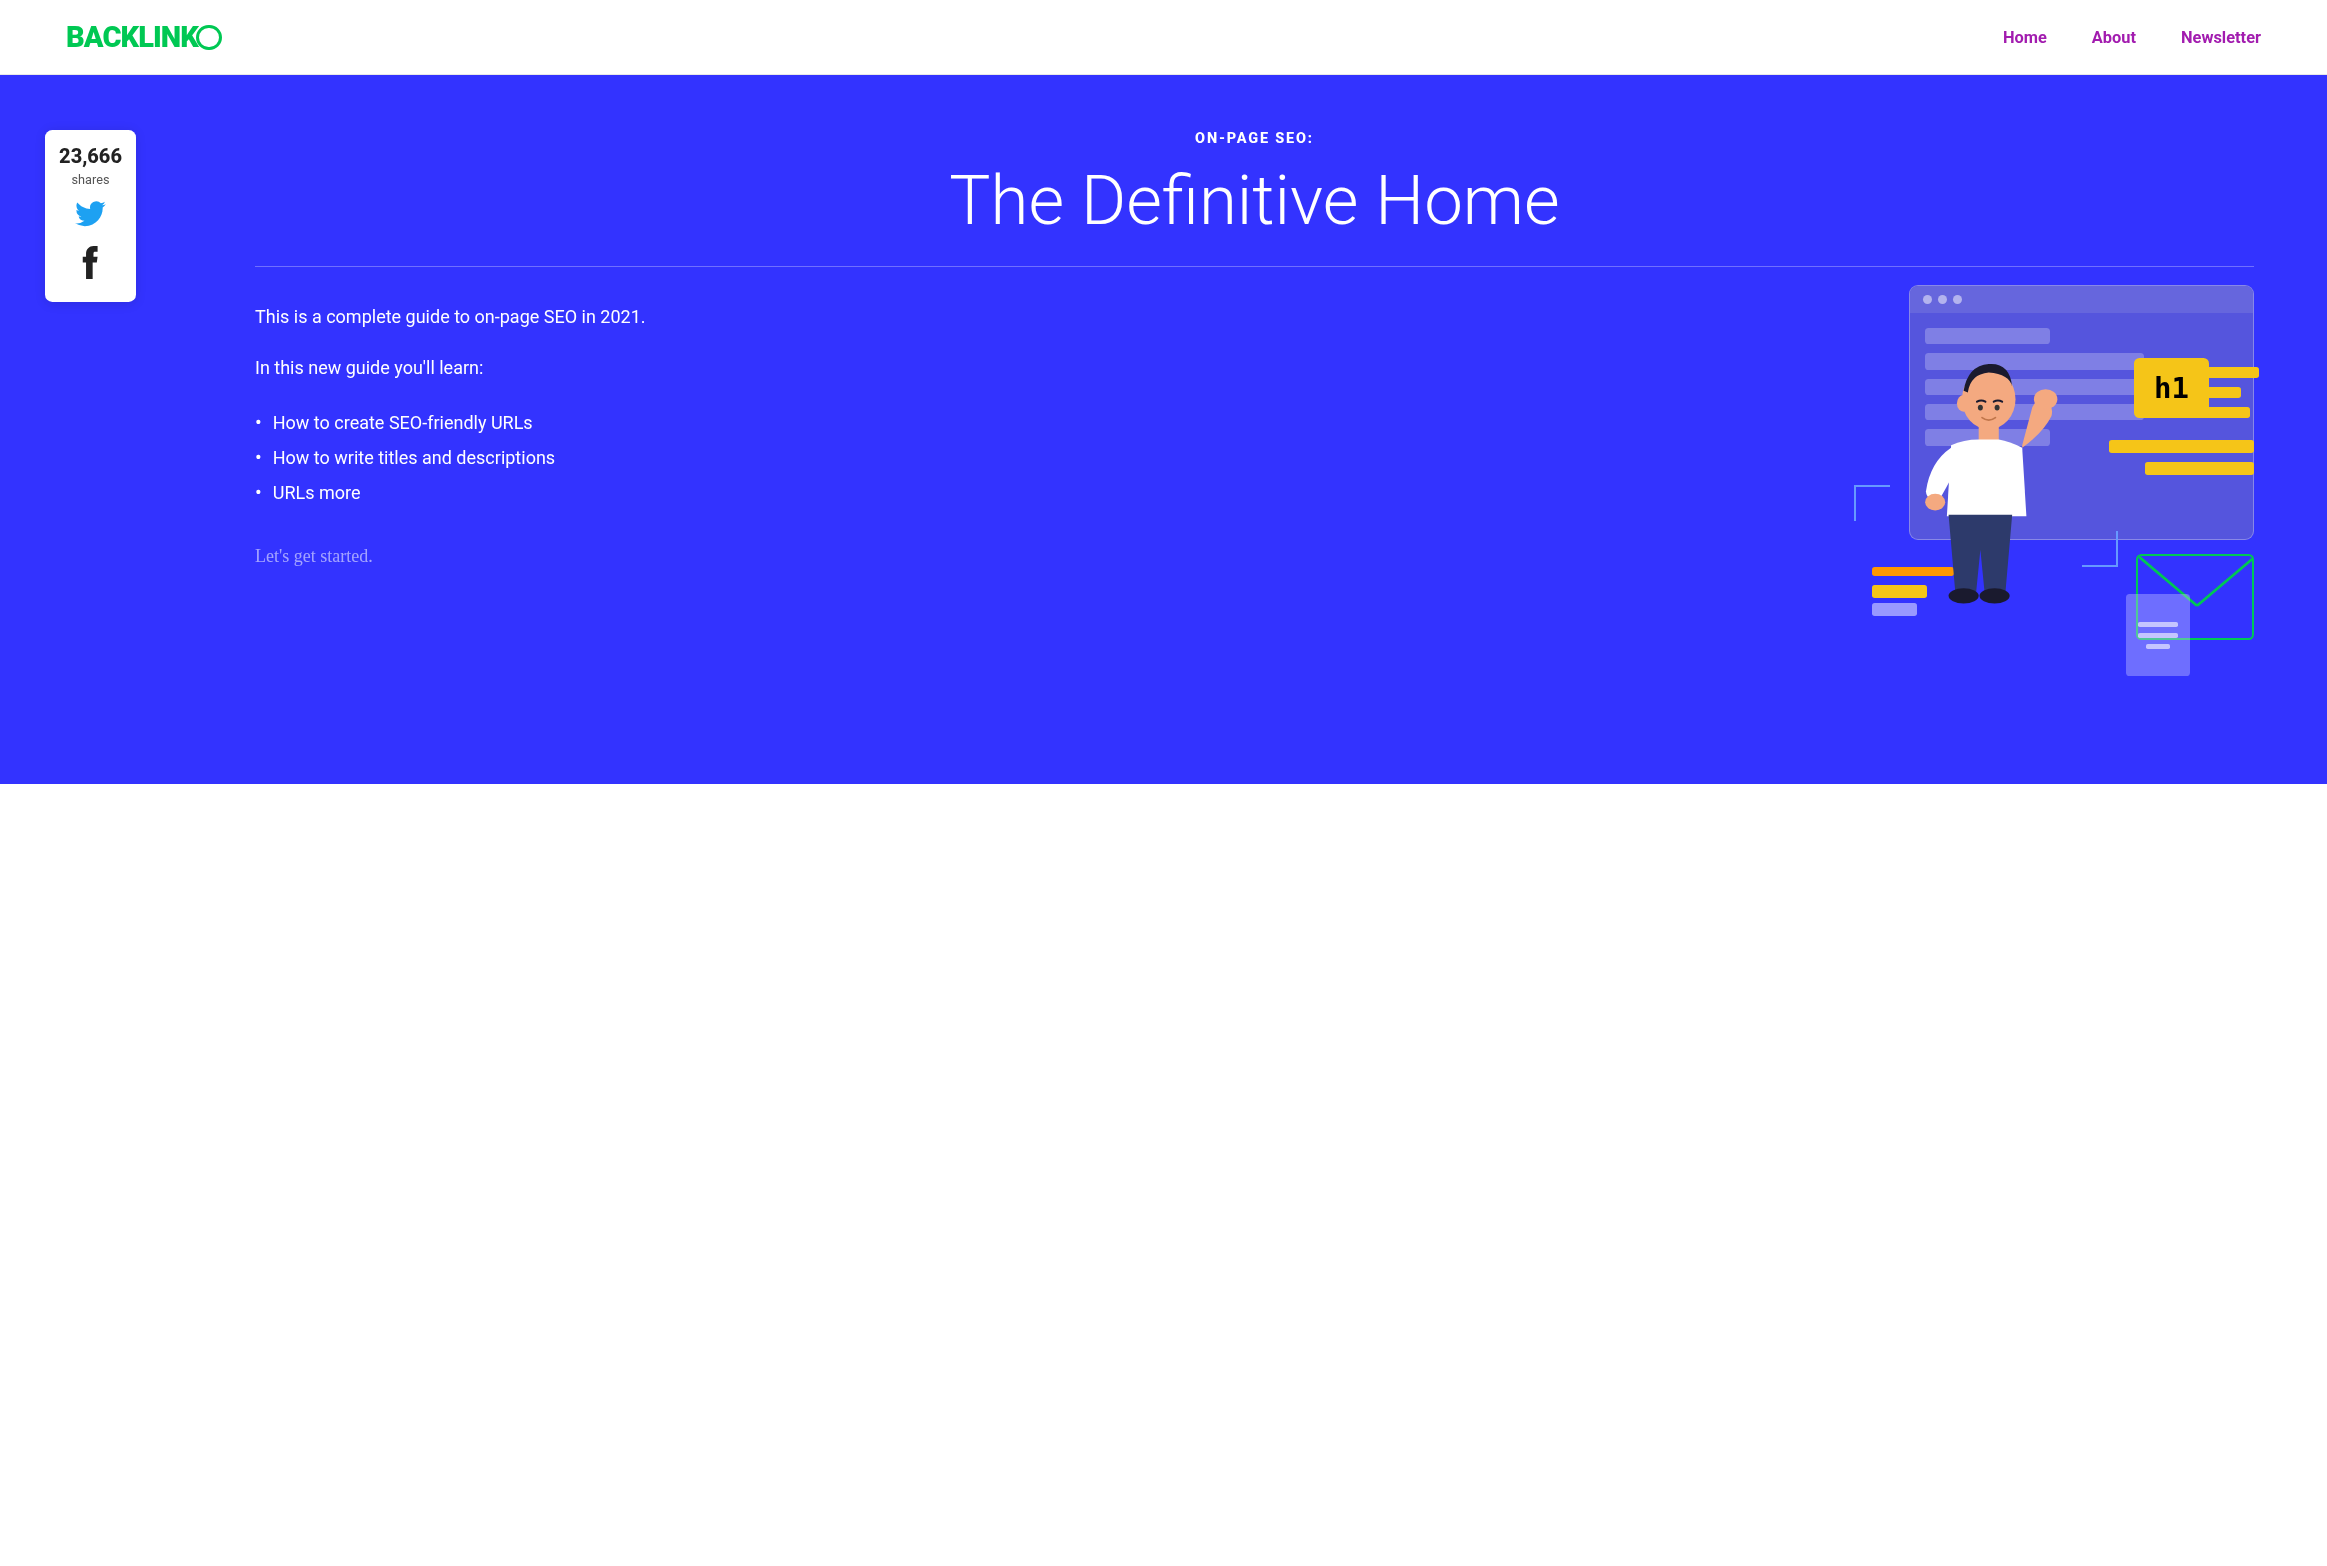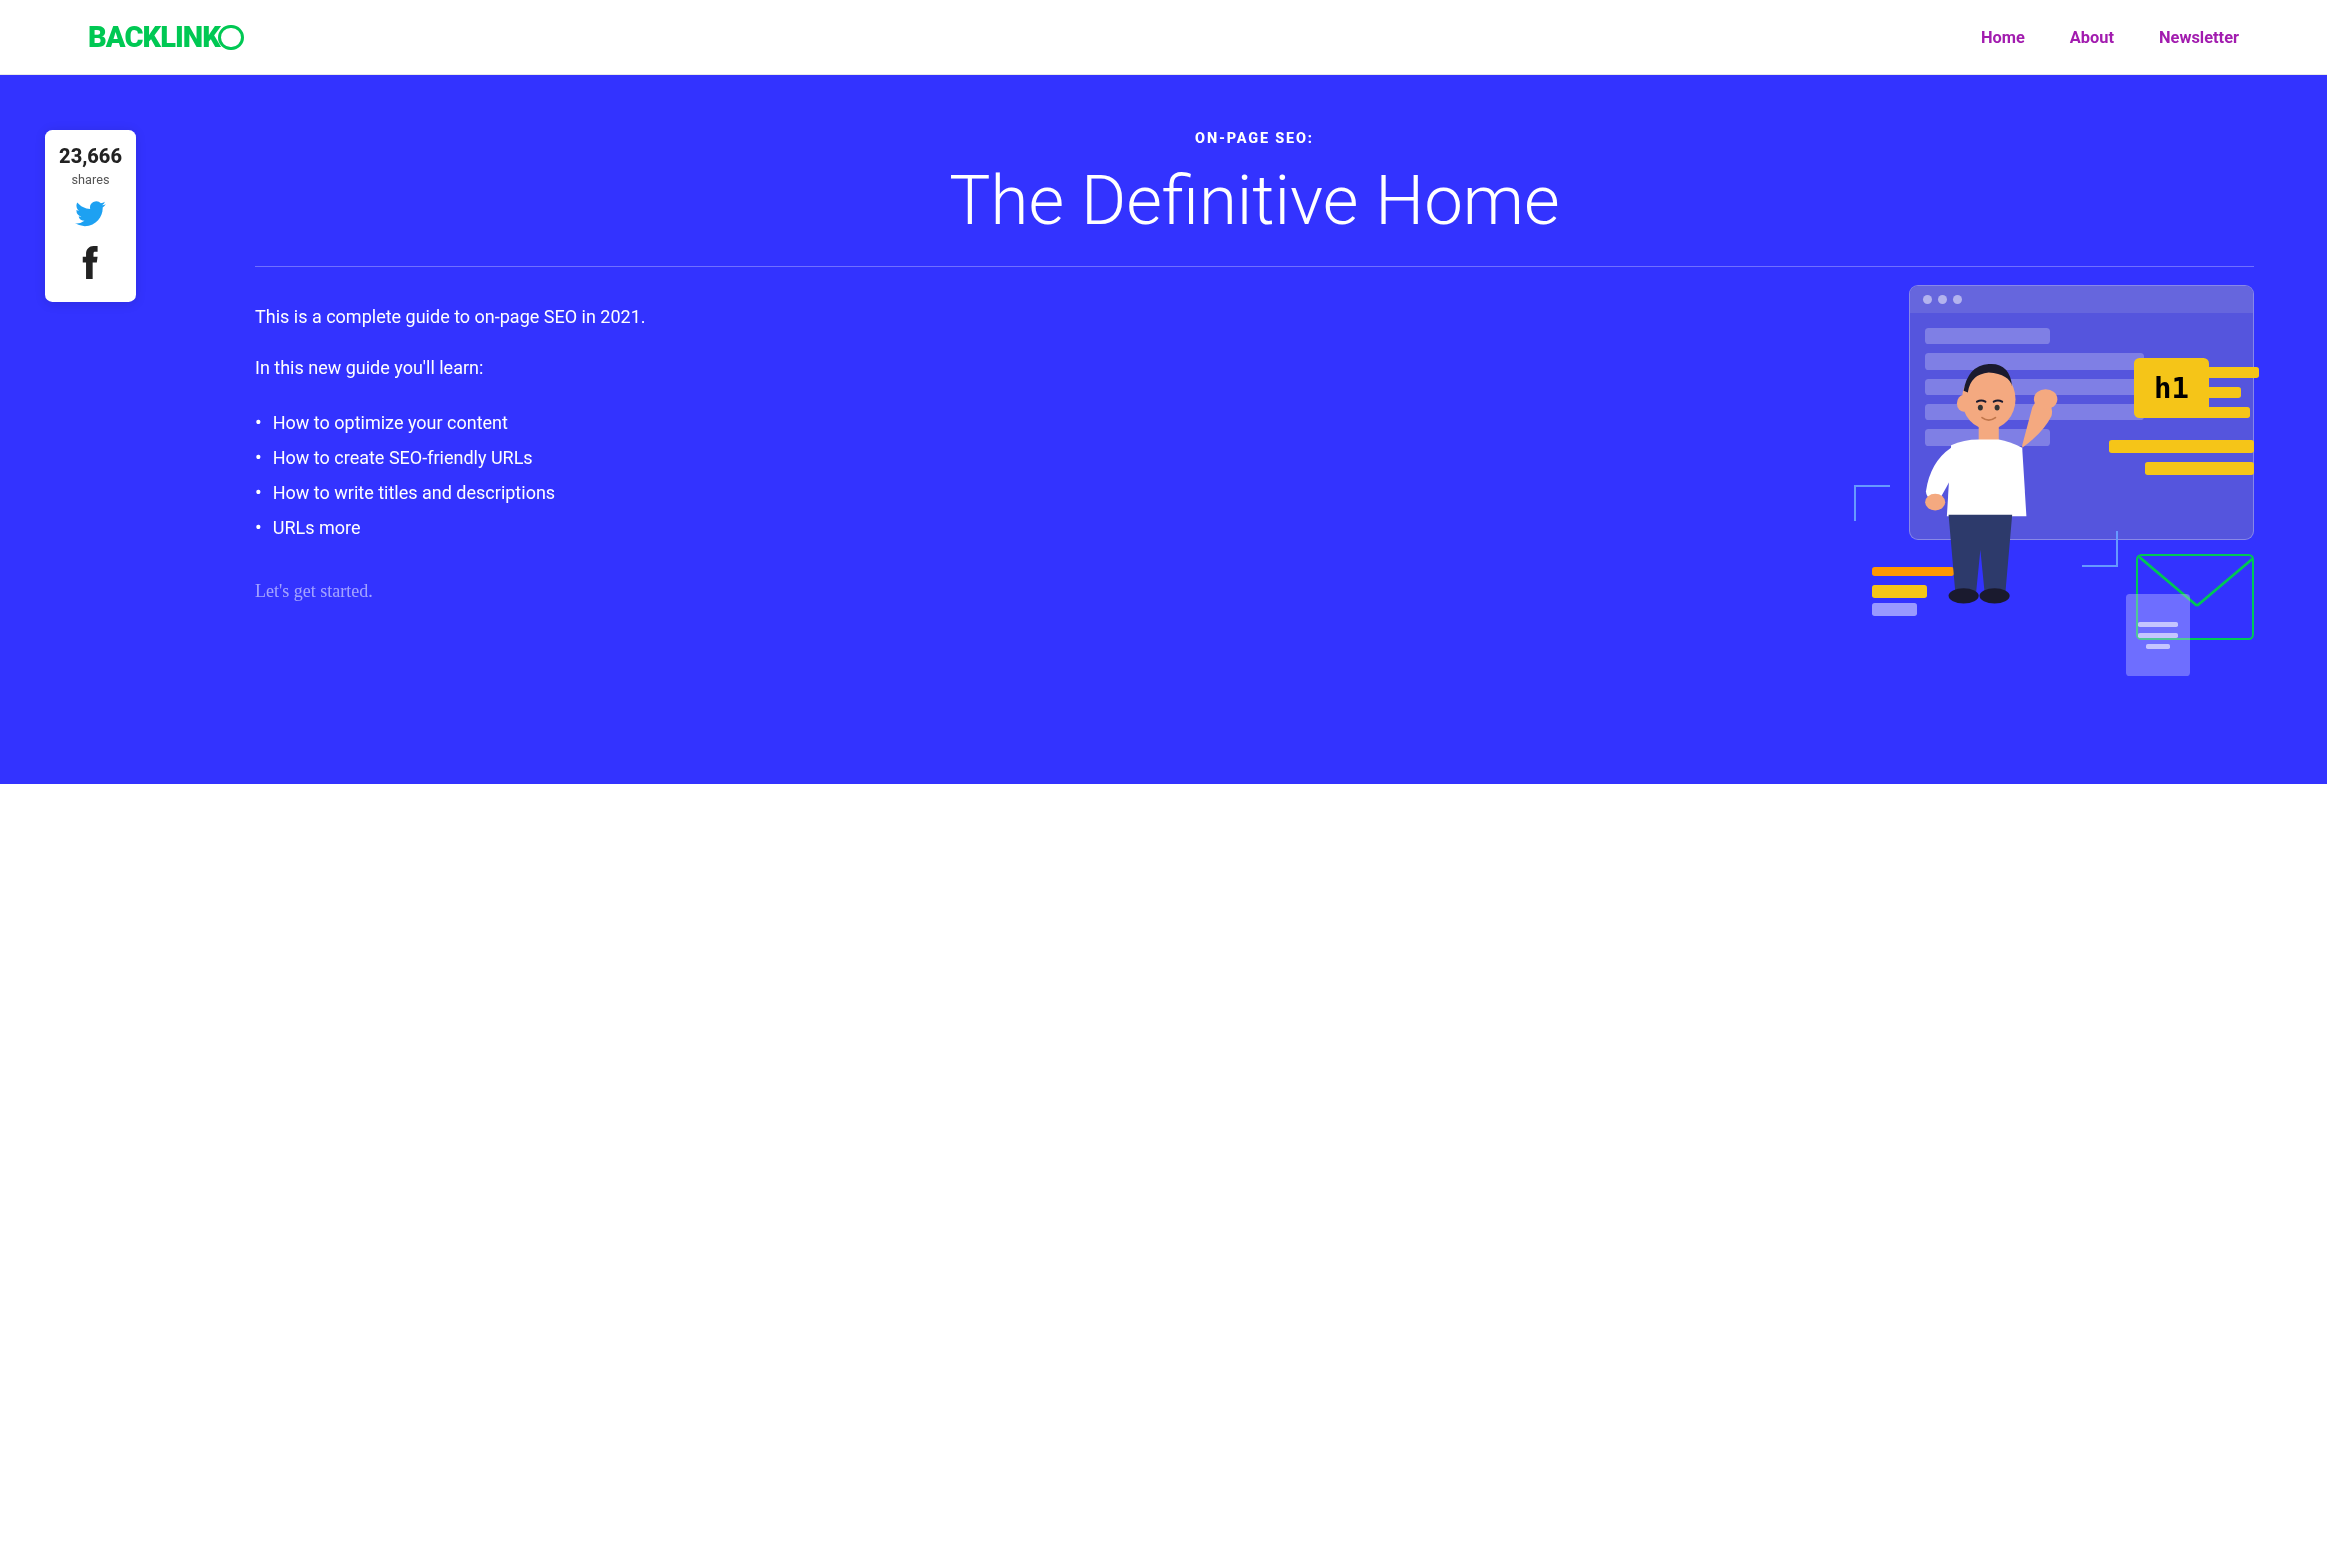--- a/index.html
+++ b/index.html
@@ -13,21 +13,21 @@
       background: #fff;
       overflow-x: hidden;
     }
 
     
     .header {
       background: #fff;
       display: flex;
       align-items: center;
       justify-content: space-between;
-      padding: 20px 88px;
+      padding: 20px 66px;
       border-bottom: 0.9px solid #e8e8e8;
     }
 
     .logo {
       font-size: 29px;
       font-weight: 900;
       color: #00c853;
       letter-spacing: -0.9px;
       text-transform: uppercase;
     }
@@ -362,23 +362,20 @@
 
   <hr class="hero-divider">
 
   <div class="hero-content">
 
     <div class="hero-text">
       <p>This is a complete guide to on-page SEO in 2021.</p>
       <p>In this new guide you'll learn:</p>
       <ul>
         <li>
-            <span>How to optimize your content</span>
-          </li>
-        <li>
             <span>How to create SEO-friendly URLs</span>
           </li>
         <li>
             <span>How to write titles and descriptions</span>
           </li>
         <li>
             <span>URLs more</span>
           </li>
       </ul>
       <div class="hero-cta">Let's get started.</div>

